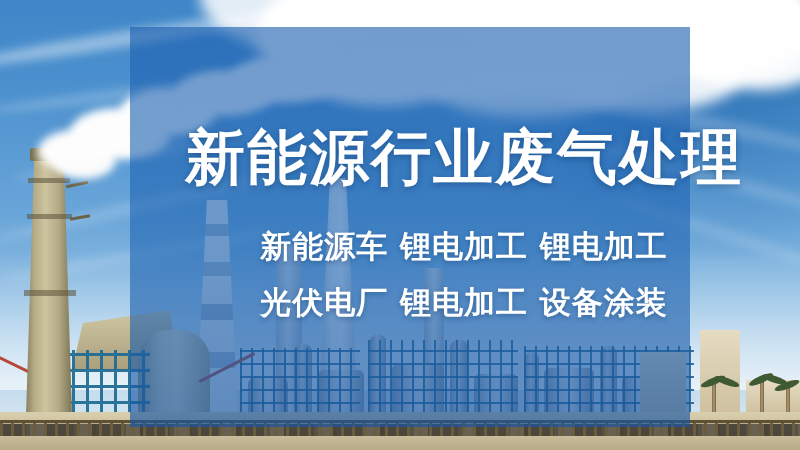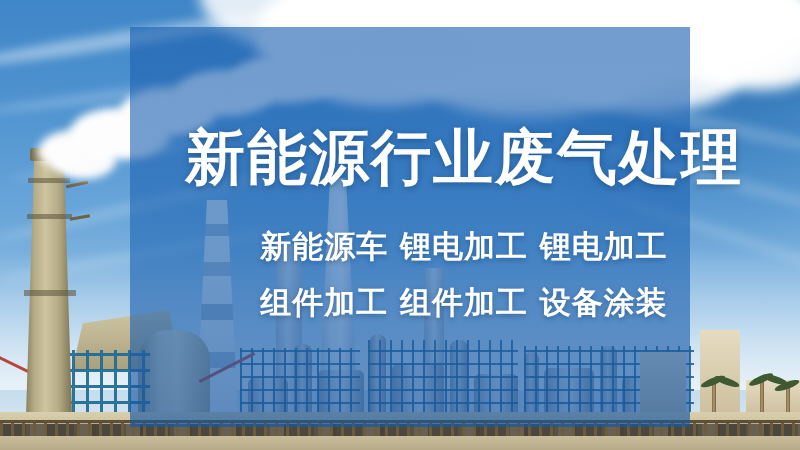--- a/index.html
+++ b/index.html
@@ -303,16 +303,16 @@
   <div class="ground"></div>
   <div class="railcars"></div>
   <div class="fence"></div>
   <div class="road"></div>
 
   <div class="panel"></div>
 
   <div class="text-wrap">
     <div class="title">新能源行业废气处理</div>
     <div class="subtitle sub1">新能源车  锂电加工  锂电加工</div>
-    <div class="subtitle sub2">组件加工  组件加工  设备涂装</div>
+    <div class="subtitle sub2">光伏电厂  锂电加工  设备涂装</div>
   </div>
 
 </div>
 
 </body></html>

